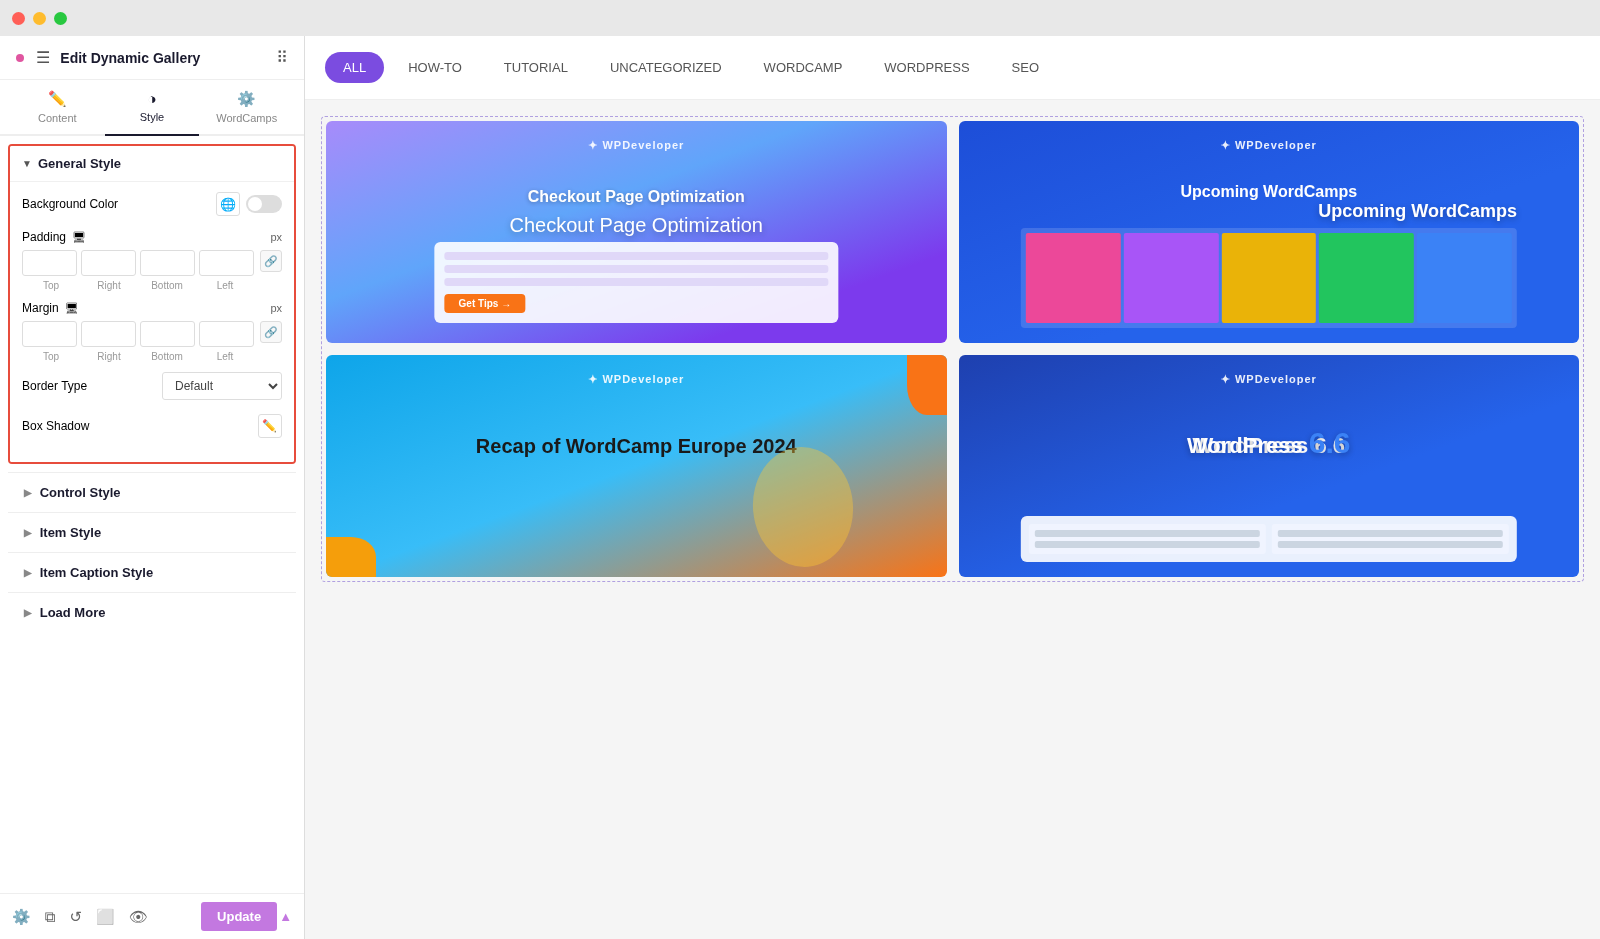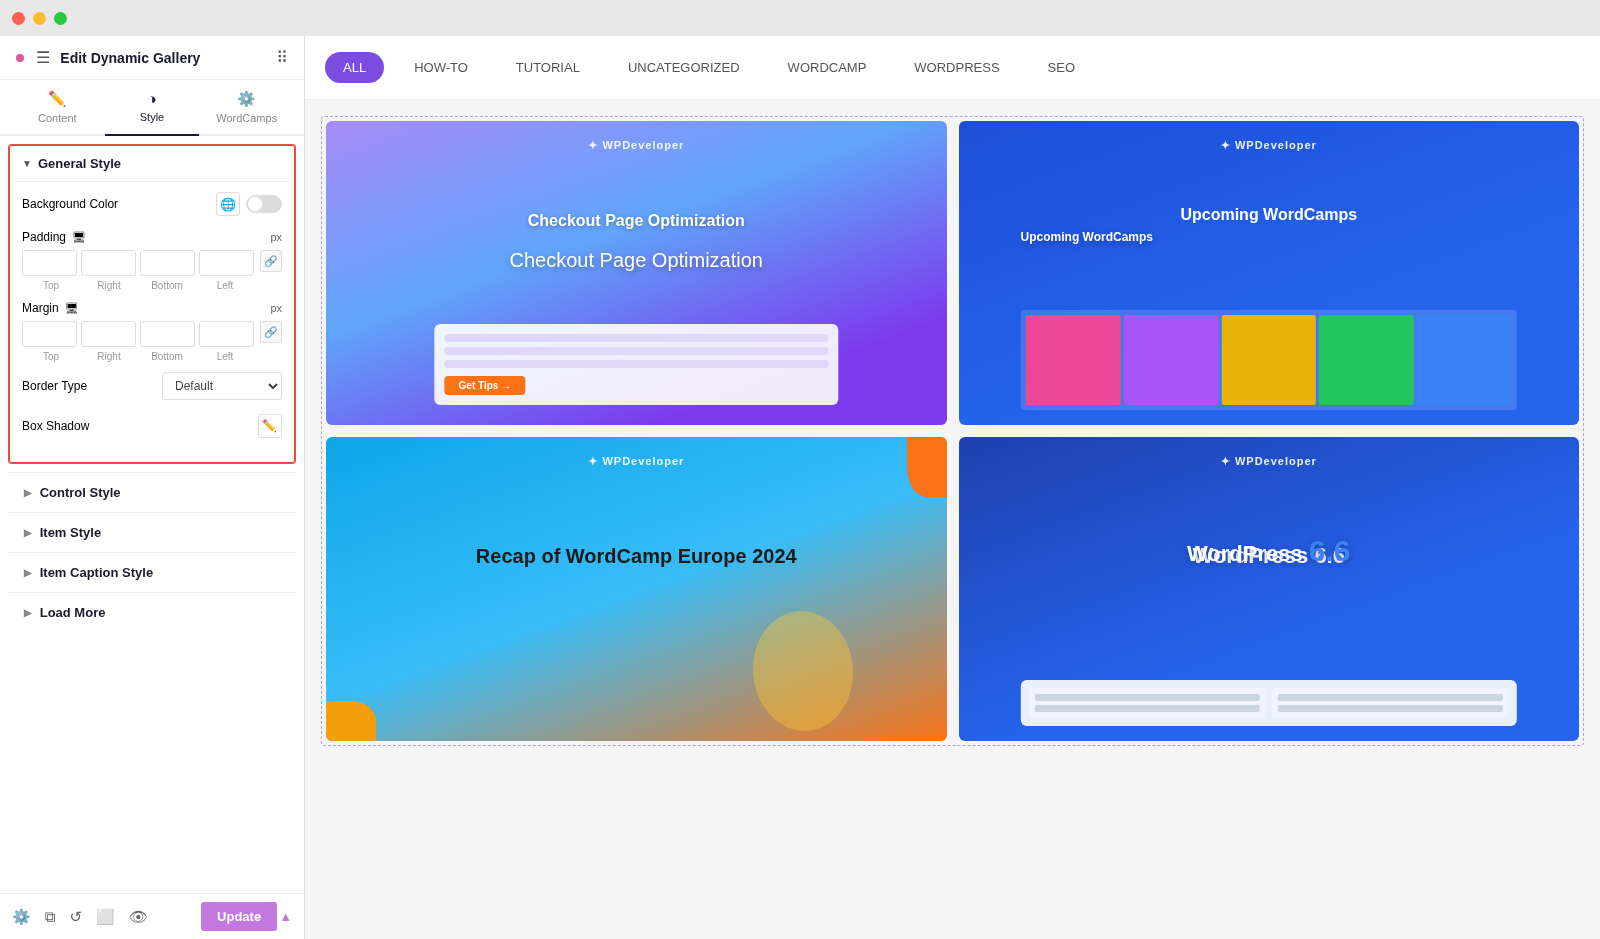--- a/index.html
+++ b/index.html
@@ -247,21 +247,21 @@
       background: #f5f5f5;
       display: flex;
       flex-direction: column;
       overflow: hidden;
     }
 
     
     .filter-bar {
       display: flex;
       align-items: center;
-      gap: 12px;
+      gap: 6px;
       padding: 16px 20px;
       background: #fff;
       border-bottom: 1px solid #eee;
       flex-shrink: 0;
     }
     .filter-tab {
       padding: 8px 18px;
       border-radius: 20px;
       font-size: 13px;
       font-weight: 500;
@@ -285,21 +285,21 @@
     }
     .gallery-grid {
       display: grid;
       grid-template-columns: 1fr 1fr;
       gap: 12px;
     }
     .gallery-item {
       border-radius: 6px;
       overflow: hidden;
       background: #ddd;
-      height: 304px;
+      height: 222px;
     }
 
     
     .gallery-area-wrapper {
       border: 1px dashed #b0a0e0;
       border-radius: 4px;
       padding: 4px;
     }
 
     .thumb-checkout {
@@ -567,21 +567,21 @@
                 <div style="height:8px;background:#e0d8f8;border-radius:3px;margin-bottom:5px;"></div>
                 <div style="height:8px;background:#e0d8f8;border-radius:3px;"></div>
                 <div style="margin-top:8px;background:#f97316;color:white;border-radius:4px;padding:4px 14px;font-size:10px;font-weight:700;display:inline-block;">Get Tips →</div>
               </div>
             </div>
           </div>
 
           <div class="gallery-item thumb-wordcamp">
             <div style="width:100%;height:100%;display:flex;align-items:center;justify-content:center;position:relative;">
               <span style="position:absolute;top:18px;left:50%;transform:translateX(-50%);color:rgba(255,255,255,0.9);font-size:11px;font-weight:600;letter-spacing:1px;">✦ WPDeveloper</span>
-              <span style="position:absolute;top:36%;left:50%;transform:translateX(-50%);color:white;font-size:12px;font-weight:700;text-align:left;width:80%;text-shadow:0 2px 6px rgba(0,0,0,0.3);">Upcoming WordCamps</span>
+              <span style="position:absolute;top:36%;left:50%;transform:translateX(-50%);color:white;font-size:18px;font-weight:700;text-align:right;width:80%;text-shadow:0 2px 6px rgba(0,0,0,0.3);">Upcoming WordCamps</span>
               <div style="position:absolute;bottom:15px;left:50%;transform:translateX(-50%);width:80%;height:100px;background:rgba(255,255,255,0.15);border-radius:4px;display:grid;grid-template-columns:repeat(5,1fr);gap:3px;padding:5px;">
                 <div style="background:#ec4899;border-radius:2px;"></div>
                 <div style="background:#a855f7;border-radius:2px;"></div>
                 <div style="background:#eab308;border-radius:2px;"></div>
                 <div style="background:#22c55e;border-radius:2px;"></div>
                 <div style="background:#3b82f6;border-radius:2px;"></div>
               </div>
             </div>
           </div>
 

